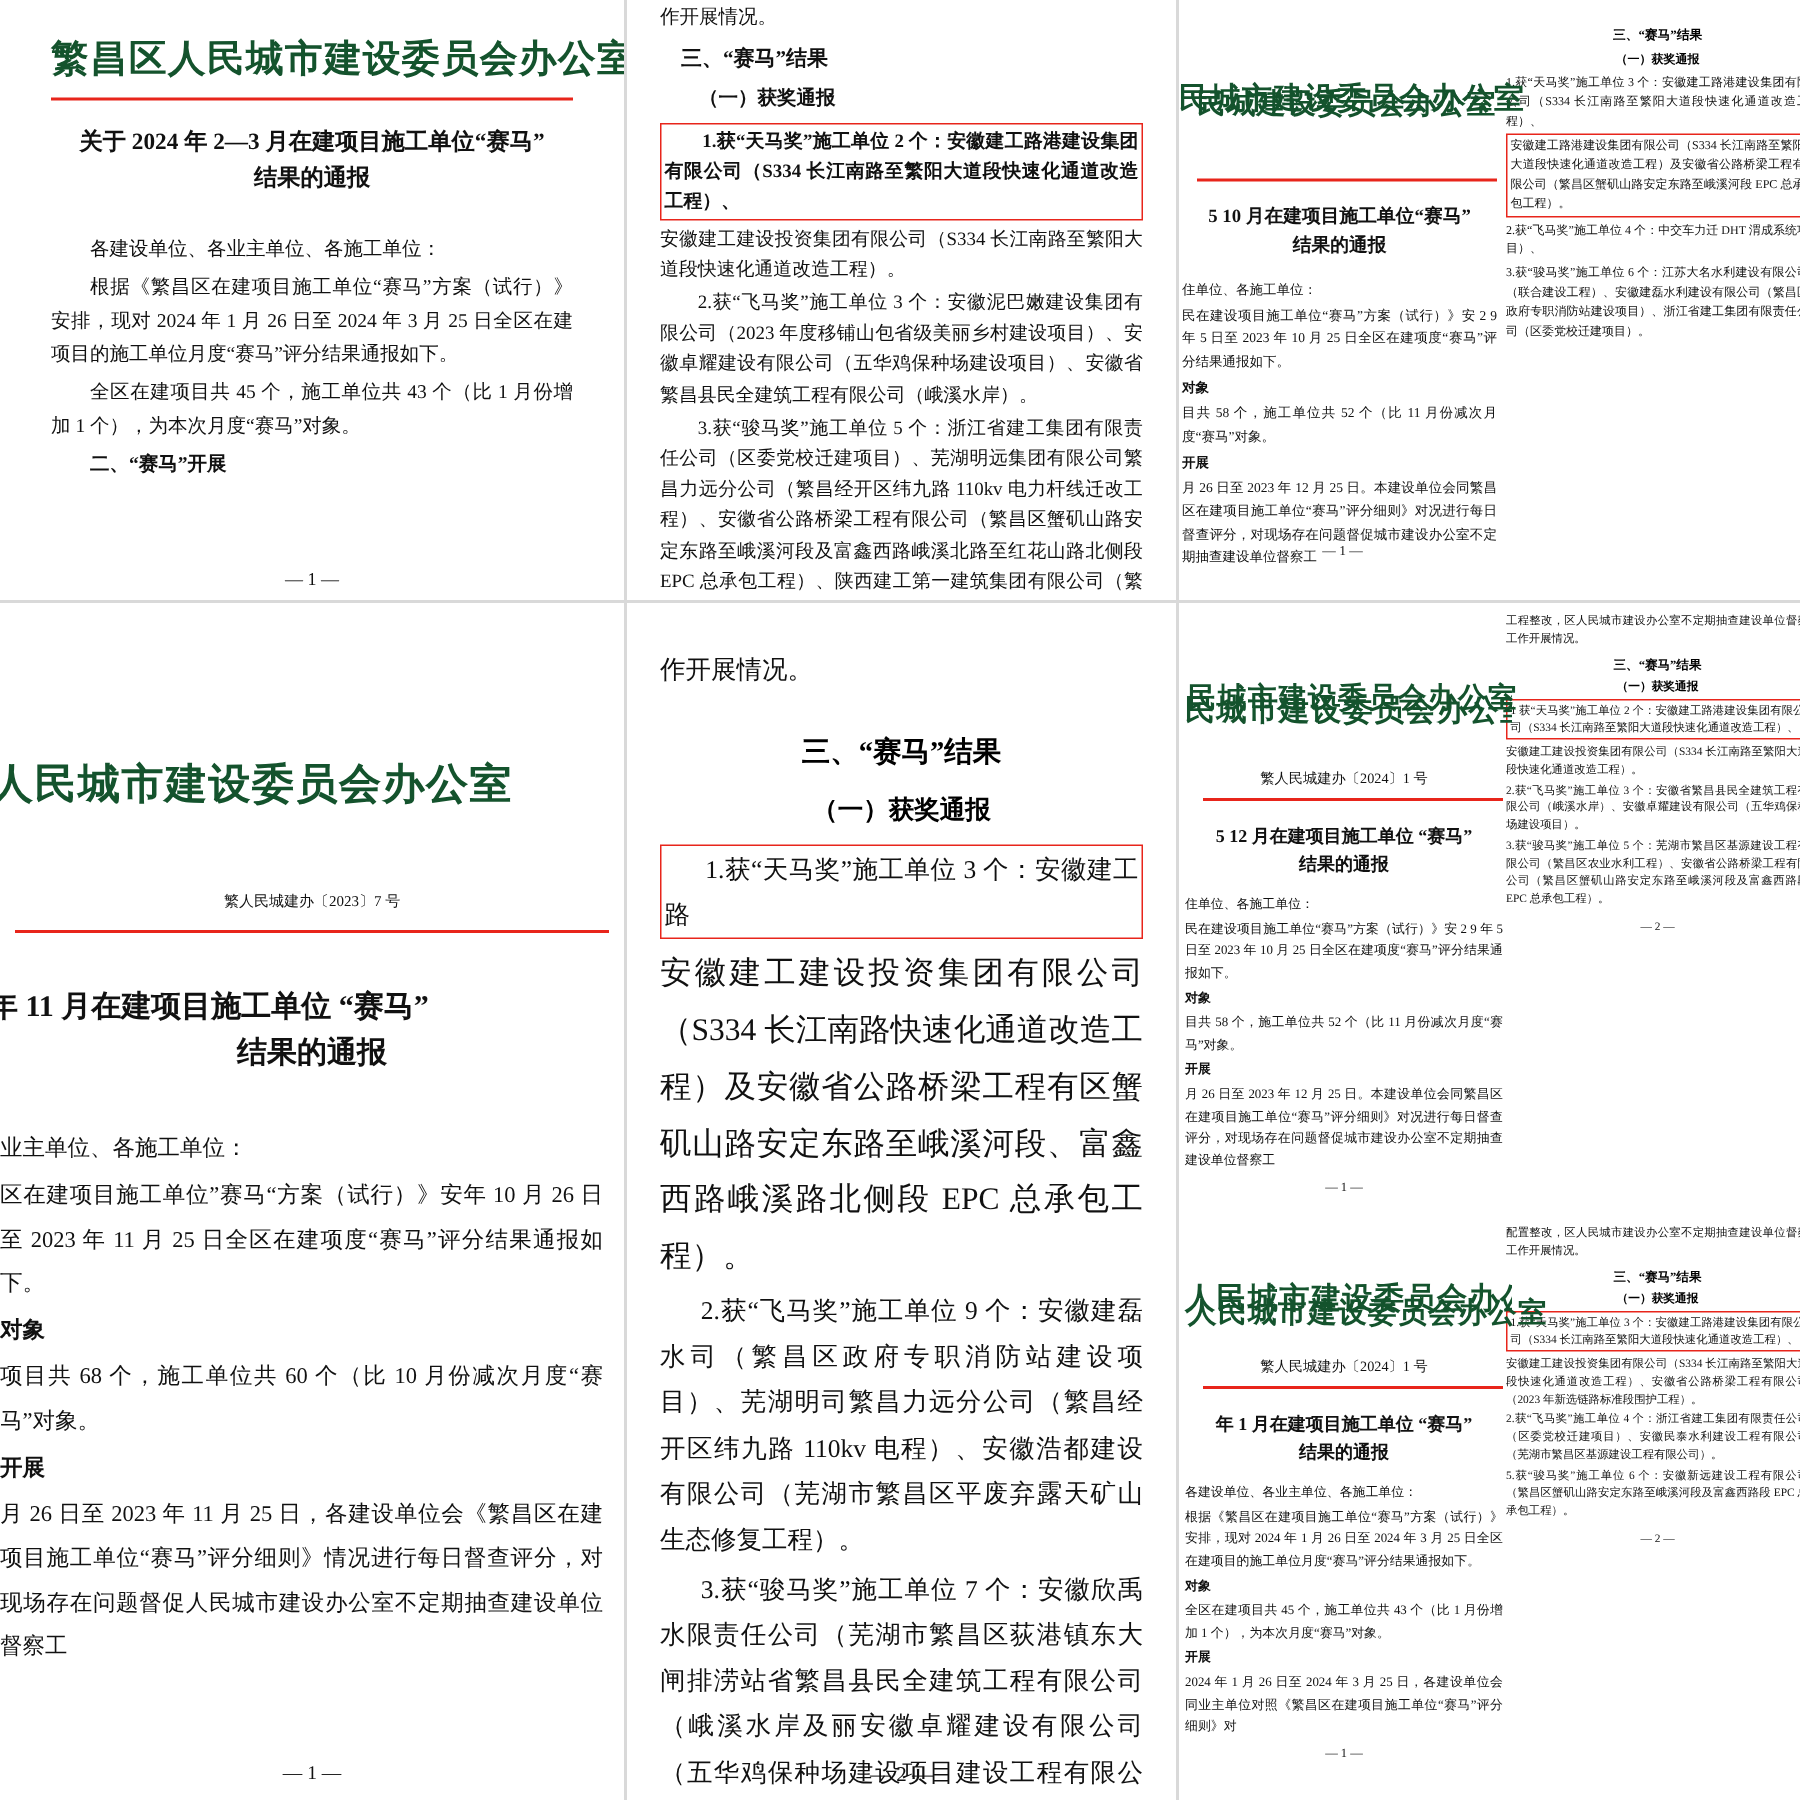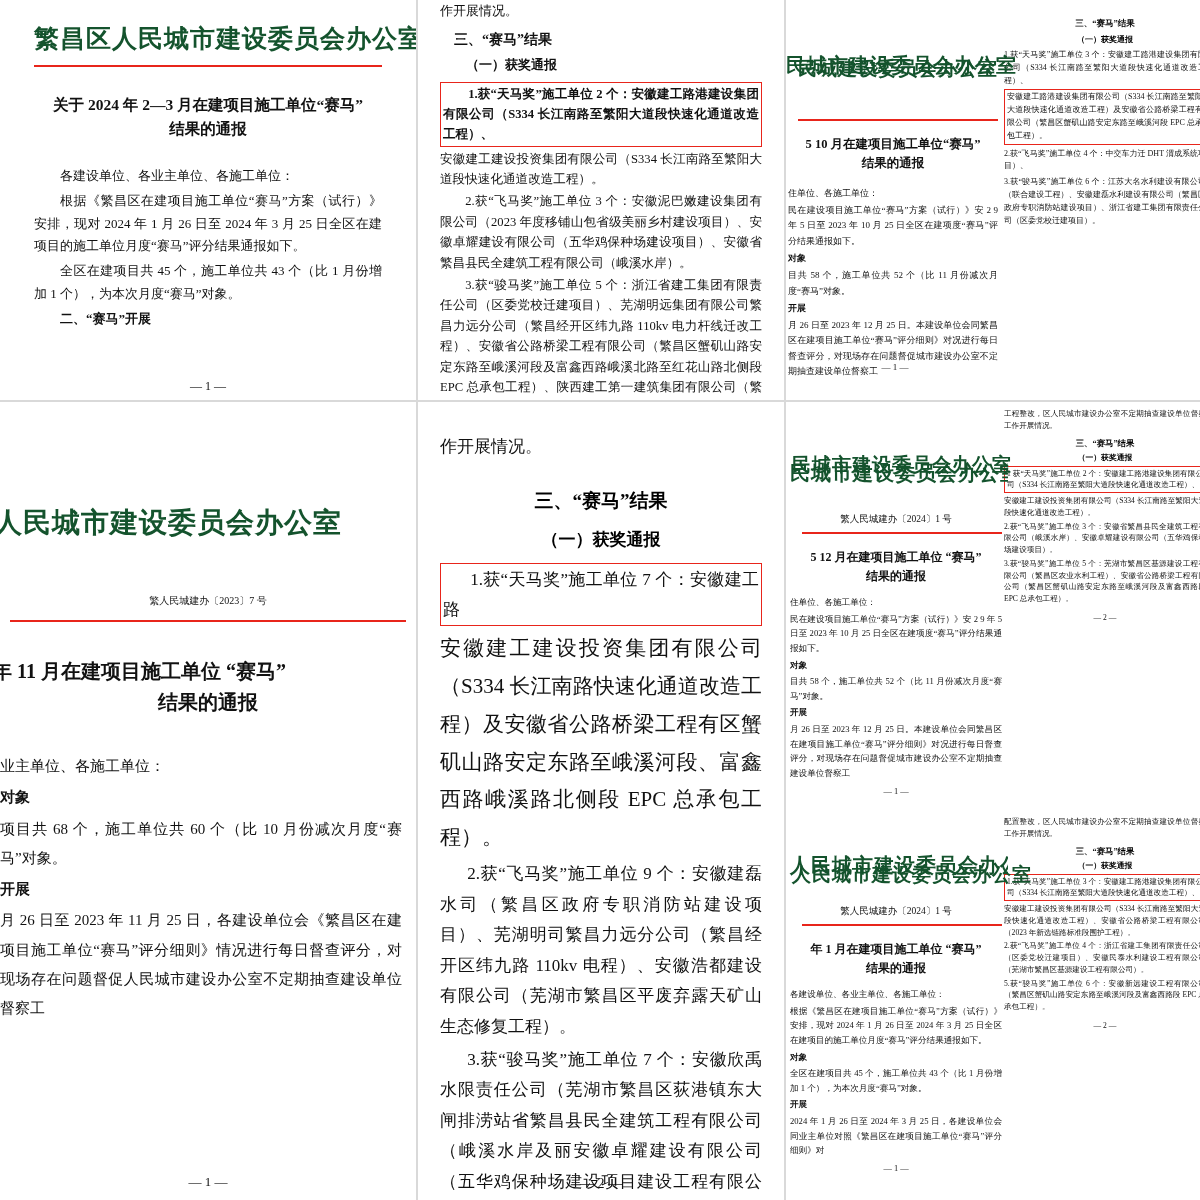--- a/index.html
+++ b/index.html
@@ -76,21 +76,21 @@
 
 <div class="canvas">
 
   <div class="sep-v" style="left:416px;top:0;width:2px;height:1200px;"></div>
   <div class="sep-v" style="left:784px;top:0;width:2px;height:1200px;"></div>
   <div class="sep-h" style="left:0;top:400px;width:1200px;height:2px;"></div>
 
   <div class="page" id="p1">
     <div class="redhead" style="font-size:25px;margin-top:14px;">繁昌区人民城市建设委员会办公室</div>
     <div class="redline" style="margin-top:10px;"></div>
-    <div class="title" style="font-size:15.5px;margin-top:26px;">
+    <div class="title" style="font-size:15.5px;margin-top:16px;">
       <div>关于 2024 年 2—3 月在建项目施工单位“赛马”</div>
       <div>结果的通报</div>
     </div>
     <div class="body-text" style="font-size:13px;margin-top:24px;">
       <p class="indent">各建设单位、各业主单位、各施工单位：</p>
       <p class="indent">根据《繁昌区在建项目施工单位“赛马”方案（试行）》安排，现对 2024 年 1 月 26 日至 2024 年 3 月 25 日全区在建项目的施工单位月度“赛马”评分结果通报如下。</p>
       <p class="indent">全区在建项目共 45 个，施工单位共 43 个（比 1 月份增加 1 个），为本次月度“赛马”对象。</p>
       <p class="indent bold">二、“赛马”开展</p>
 
     </div>
@@ -148,34 +148,35 @@
   <div class="page" id="p4">
     <div class="redhead" style="font-size:28px;margin-top:96px;text-align:left;margin-left:-6px;">人民城市建设委员会办公室</div>
     <div class="docnum" style="font-size:10px;margin-top:52px;">繁人民城建办〔2023〕7 号</div>
     <div class="redline" style="margin-top:12px;margin-left:10px;margin-right:10px;"></div>
     <div class="title" style="font-size:20px;margin-top:34px;">
       <div style="text-align:left;margin-left:-8px;">年 11 月在建项目施工单位 “赛马”</div>
       <div>结果的通报</div>
     </div>
     <div class="body-text" style="font-size:15px;margin-top:34px;padding:0 14px 0 0;line-height:1.95;">
       <p>业主单位、各施工单位：</p>
+      <p>区在建项目施工单位”赛马“方案（试行）》安年 10 月 26 日至 2023 年 11 月 25 日全区在建项度“赛马”评分结果通报如下。</p>
       <p class="bold">对象</p>
       <p>项目共 68 个，施工单位共 60 个（比 10 月份减次月度“赛马”对象。</p>
       <p class="bold">开展</p>
       <p>月 26 日至 2023 年 11 月 25 日，各建设单位会《繁昌区在建项目施工单位“赛马”评分细则》情况进行每日督查评分，对现场存在问题督促人民城市建设办公室不定期抽查建设单位督察工</p>
     </div>
     <div class="pagefoot" style="font-size:13px;position:absolute;bottom:10px;left:0;right:0;">— 1 —</div>
   </div>
 
   <div class="page" id="p5">
     <div class="body-text" style="font-size:17px;">作开展情况。</div>
     <div class="center bold" style="font-size:19px;margin-top:26px;">三、“赛马”结果</div>
     <div class="center bold" style="font-size:17px;margin-top:14px;">（一）获奖通报</div>
     <div class="redbox" style="margin-top:12px;">
-      <div class="body-text" style="font-size:17px;line-height:1.75;text-indent:1.6em;">1.获“天马奖”施工单位 7 个：安徽建工路</div>
+      <div class="body-text" style="font-size:17px;line-height:1.75;text-indent:1.6em;">1.获“天马奖”施工单位 3 个：安徽建工路</div>
     </div>
     <div class="body-text" style="font-size:21px;line-height:1.8;margin-top:4px;">安徽建工建设投资集团有限公司（S334 长江南路快速化通道改造工程）及安徽省公路桥梁工程有区蟹矶山路安定东路至峨溪河段、富鑫西路峨溪路北侧段 EPC 总承包工程）。</div>
     <div class="body-text" style="font-size:17px;line-height:1.8;text-indent:1.6em;margin-top:2px;">2.获“飞马奖”施工单位 9 个：安徽建磊水司（繁昌区政府专职消防站建设项目）、芜湖明司繁昌力远分公司（繁昌经开区纬九路 110kv 电程）、安徽浩都建设有限公司（芜湖市繁昌区平废弃露天矿山生态修复工程）。</div>
     <div class="body-text" style="font-size:17px;line-height:1.8;text-indent:1.6em;margin-top:2px;">3.获“骏马奖”施工单位 7 个：安徽欣禹水限责任公司（芜湖市繁昌区荻港镇东大闸排涝站省繁昌县民全建筑工程有限公司（峨溪水岸及丽安徽卓耀建设有限公司（五华鸡保种场建设项目建设工程有限公司（市政设施改造工程）、安徽集团股份有限公司（繁昌区黄浒河上游治理工程建设有限公司（繁昌区繁阳大道零公里转盘-高网改造工程）、芜湖建中建设有限公司（天寁能能源产业基地项目、铝合金光伏边框支架与储能</div>
     <div class="pagefoot" style="font-size:14px;position:absolute;bottom:8px;left:0;right:0;">— 2 —</div>
   </div>
 
   <div class="page" id="p6">
 
     <div class="scrap" style="left:212px;top:4px;width:202px;height:360px;padding:2px 8px 0 6px;">

